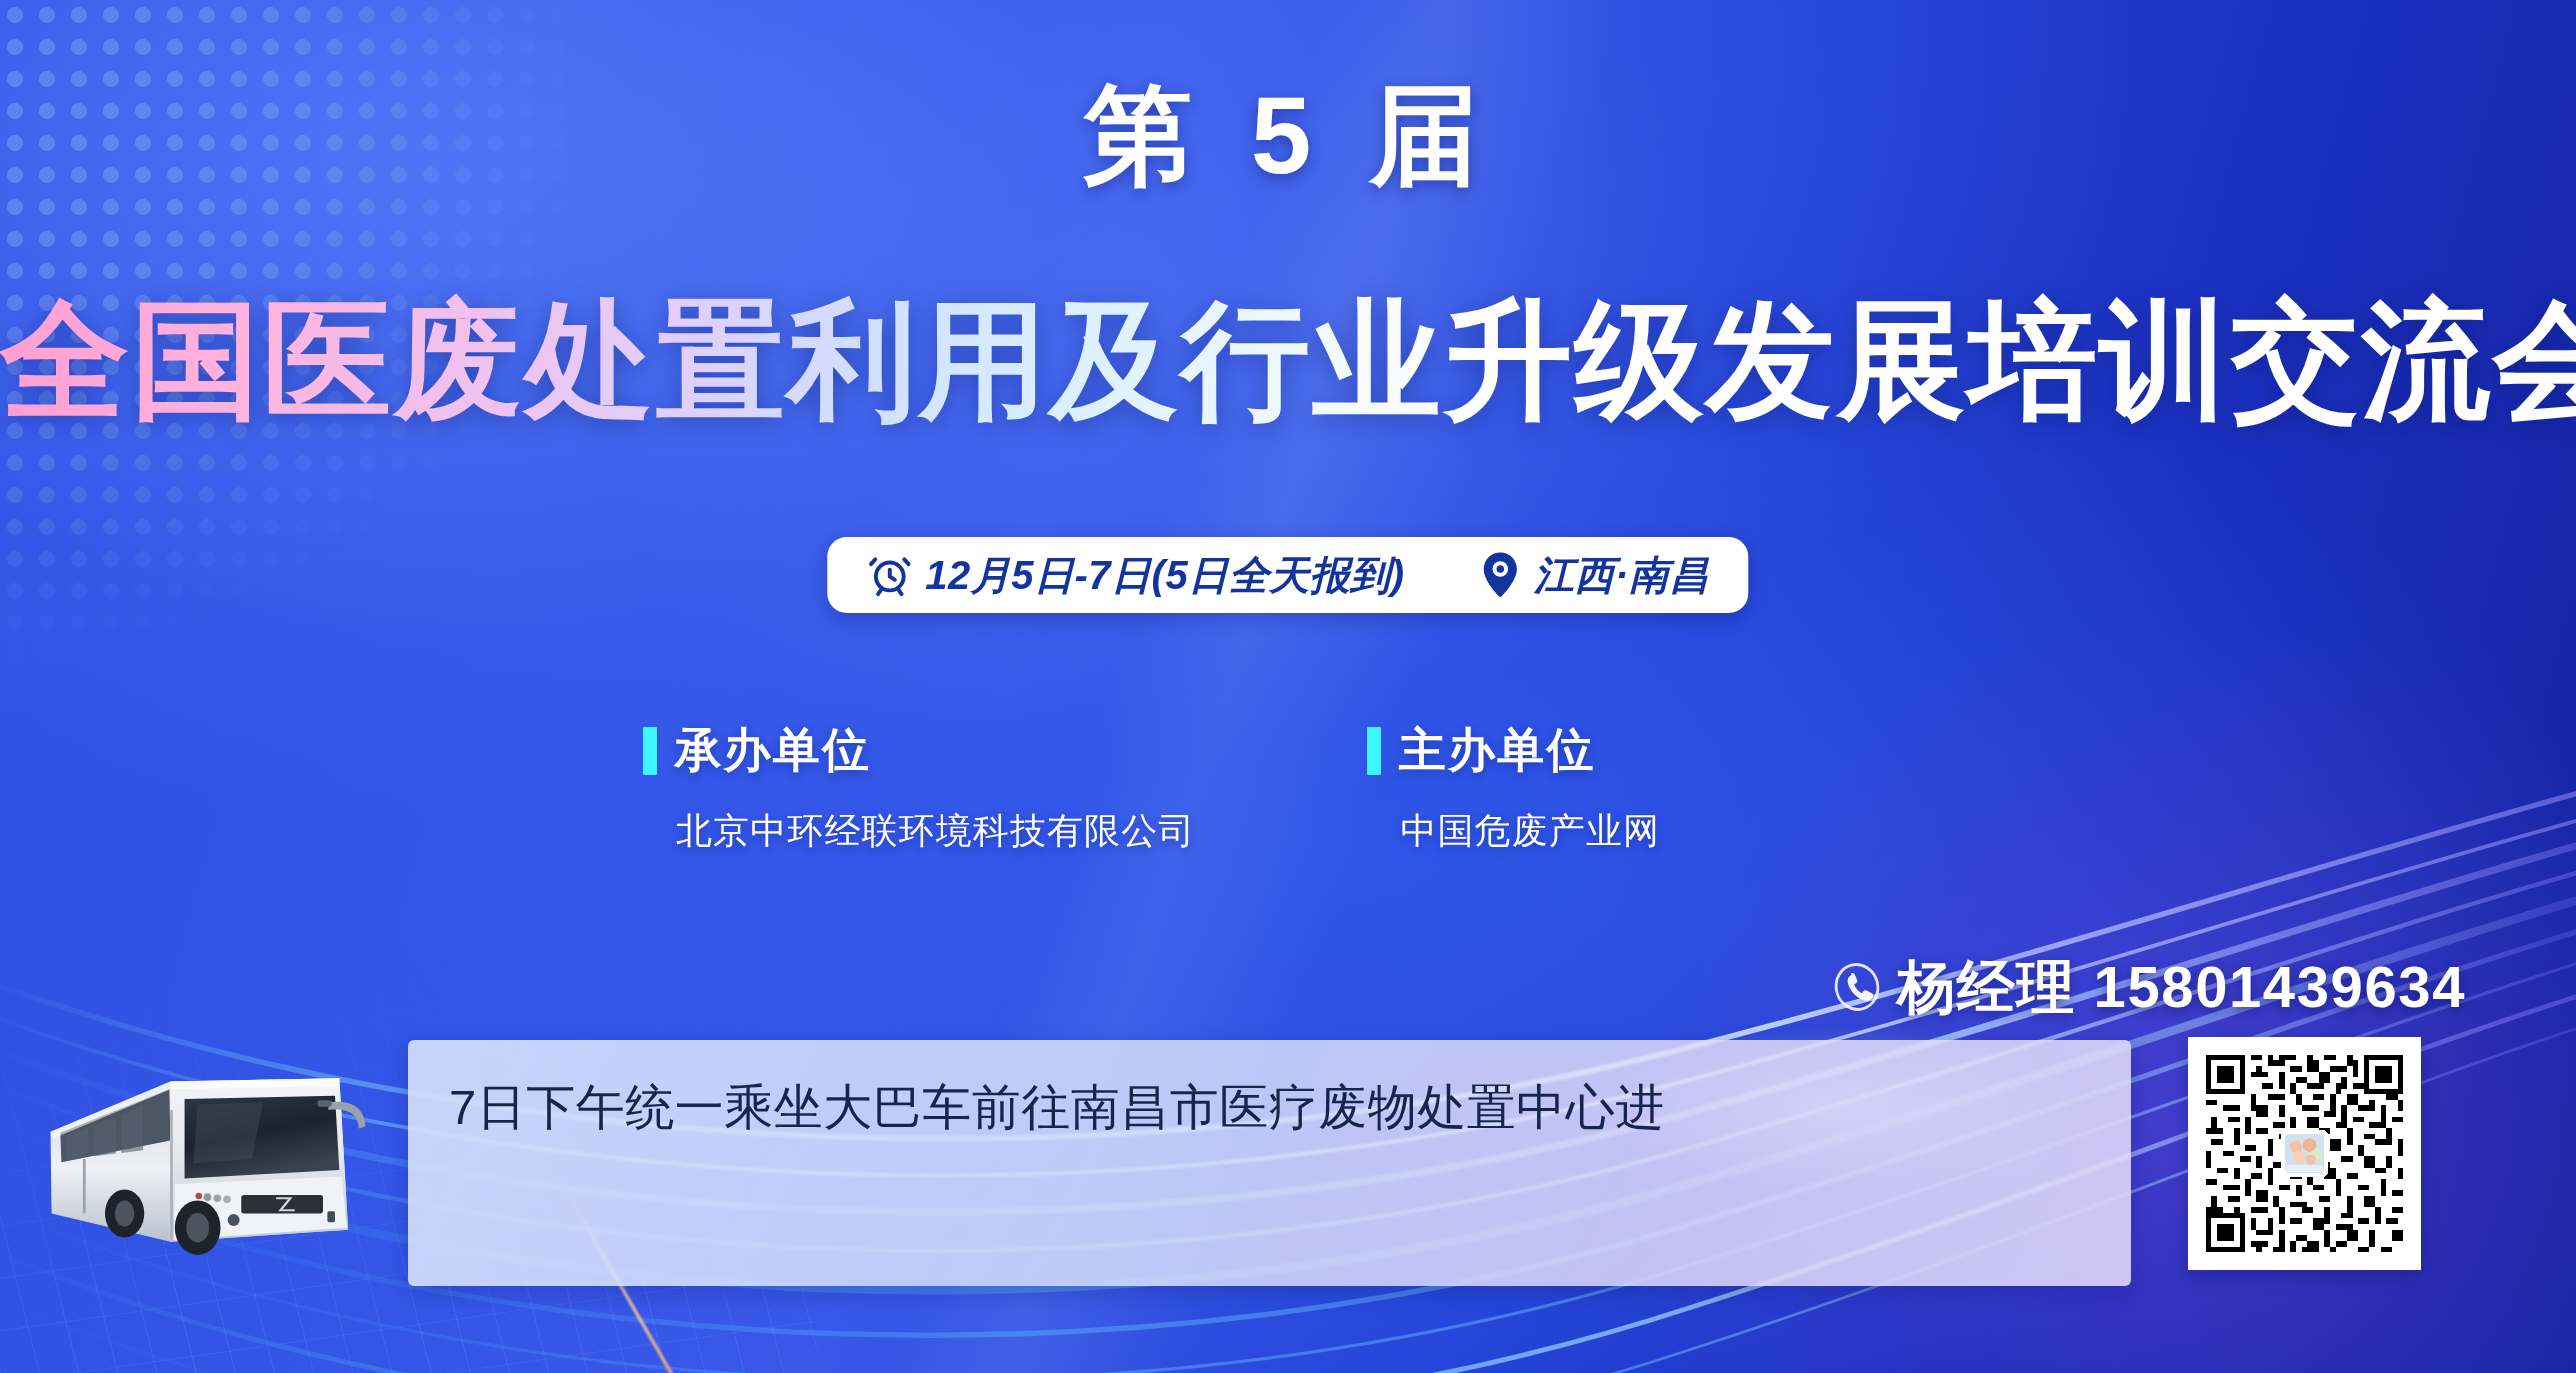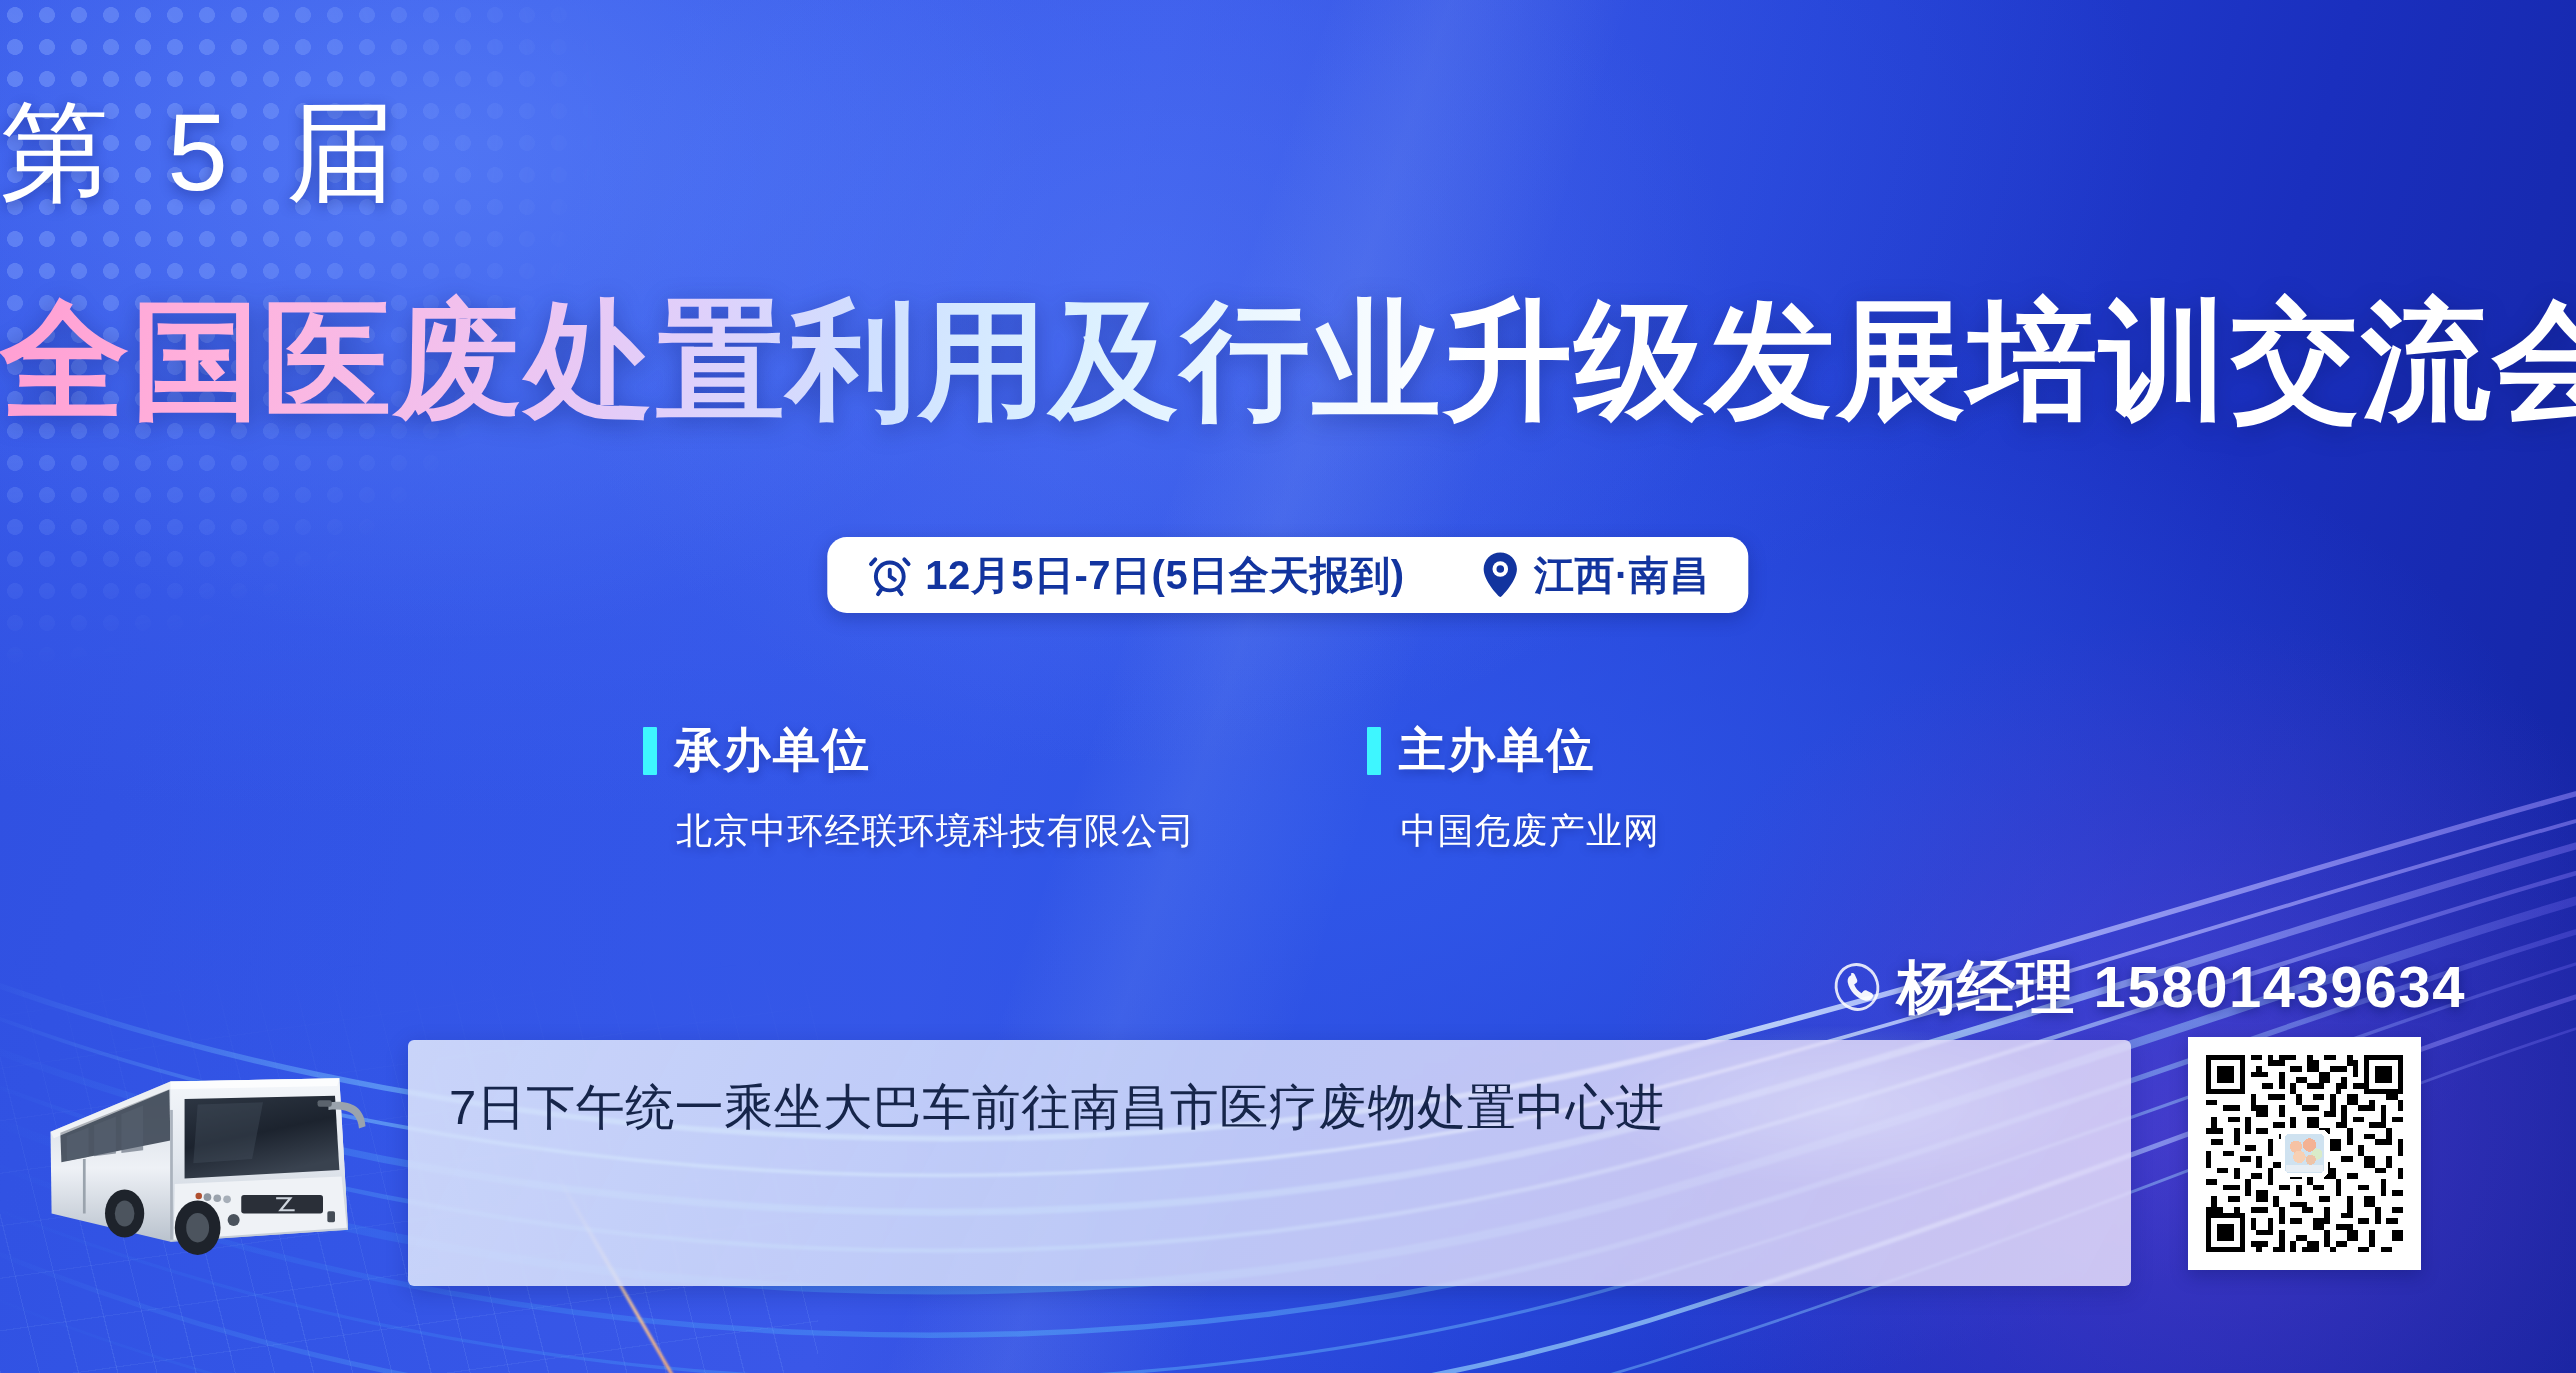--- a/index.html
+++ b/index.html
@@ -70,27 +70,27 @@
     background:linear-gradient(90deg, rgba(255,170,110,0) 0%, #ffd3a0 45%, #ff9a55 100%);
     transform:rotate(60deg); transform-origin:left center;
     filter:blur(0.8px); opacity:.95; pointer-events:none;
   }
 
   
   .content{position:absolute; inset:0;}
 
   .edition{
     position:absolute; top:81px; left:0; right:0;
+    text-align:center;
     color:#ffffff;
     font-size:109px;
-    font-weight:normal;
+    font-weight:bold;
     letter-spacing:14px;
     line-height:1;
     text-shadow:0 4.4px 14px rgba(10,25,110,.45);
-    margin-top:17px;
   }
 
   .main-title{
     position:absolute; top:293px; left:0; right:0;
     text-align:center;
     font-size:129px;
     font-weight:bold;
     line-height:1.05;
     letter-spacing:2.2px;
     white-space:nowrap;
@@ -112,20 +112,21 @@
   }
 
   .info-pill{
     position:absolute; top:537px; left:50%; transform:translateX(-50%);
     display:flex; align-items:center; gap:22px;
     height:76px;
     padding:0 39px;
     background:#ffffff;
     border-radius:19.6px;
     box-shadow:0 5.5px 18.5px rgba(6,18,90,.28);
+    font-style:italic;
   }
   .pill-group{display:flex; align-items:center; gap:12px;}
   .pill-text{
     color:#12349f; font-size:40px; font-weight:bold; letter-spacing:0.5px; white-space:nowrap;
   }
   .pill-gap{width:29.4px;}
 
   .orgs{
     position:absolute; top:719px; left:643px;
     display:flex; gap:172px;

